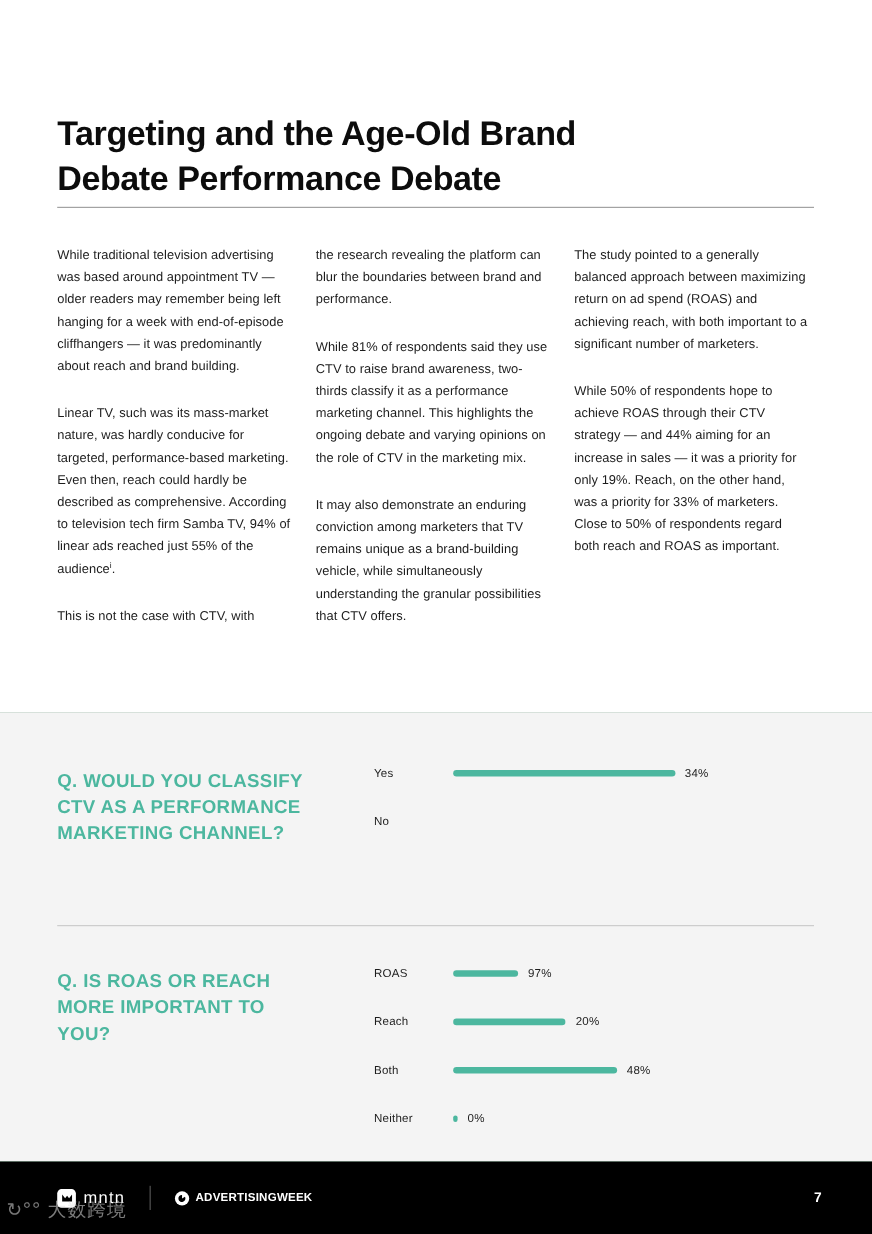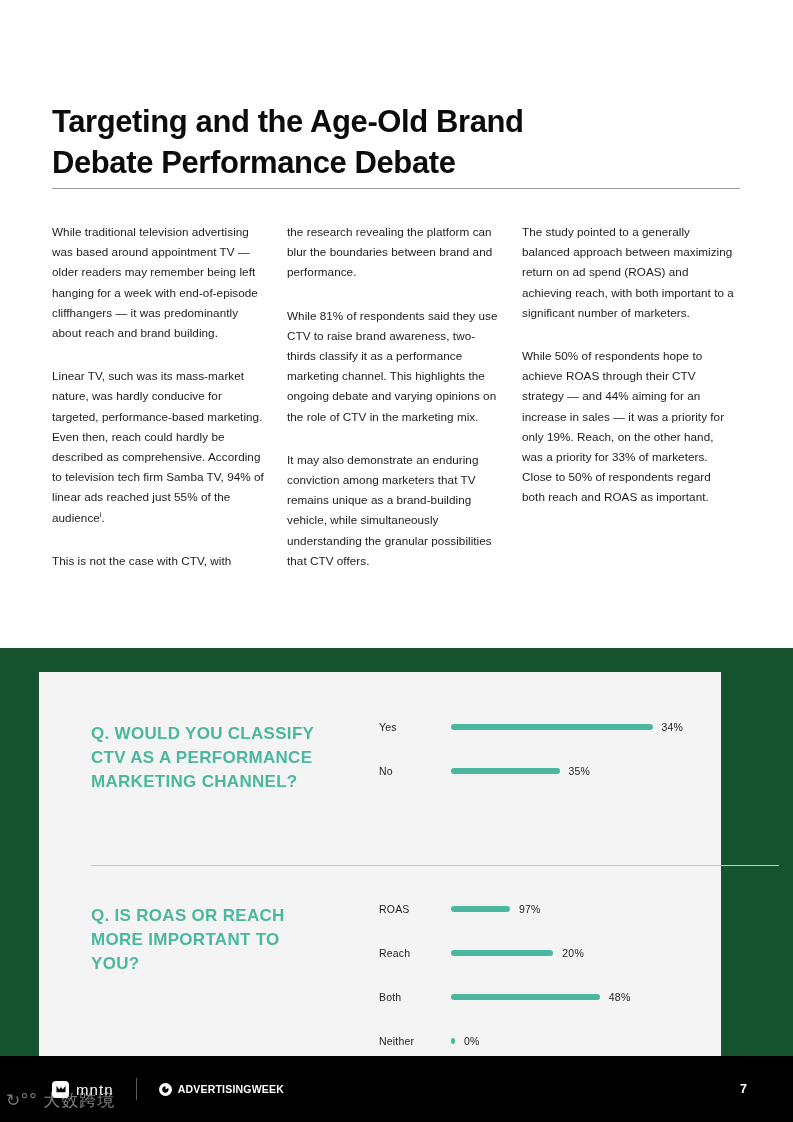--- a/index.html
+++ b/index.html
@@ -80,25 +80,24 @@
   .col sup {
     font-size: 7.5px;
     vertical-align: super;
     line-height: 0;
   }
 
   
   .survey {
     position: absolute;
     left: 0;
-    top: 672px;
-    width: 682px;
+    top: 648px;
+    width: 793px;
     height: 408px;
     background: #f4f4f4;
-    margin-left: 39px;
   }
 
   .survey-divider {
     position: absolute;
     left: 52px;
     top: 193px;
     width: 688px;
     height: 1px;
     background: #c9c9c9;
   }
@@ -317,24 +316,20 @@
     <div class="chart c1">
       <div class="bar-row">
         <div class="bar-label">Yes</div>
         <div class="bar-track">
           <div class="bar-fill" style="width: 201.5px;"></div>
           <div class="bar-value" style="left: 201.5px;">34%</div>
         </div>
       </div>
       <div class="bar-row">
         <div class="bar-label">No</div>
-        <div class="bar-track">
-          <div class="bar-fill" style="width: 108.5px;"></div>
-          <div class="bar-value" style="left: 108.5px;">35%</div>
-        </div>
       </div>
     </div>
 
     <div class="survey-divider"></div>
 
     <div class="qblock q2">
       <div class="qtitle">Q. IS ROAS OR REACH MORE IMPORTANT TO YOU?</div>
     </div>
 
     <div class="chart c2">

